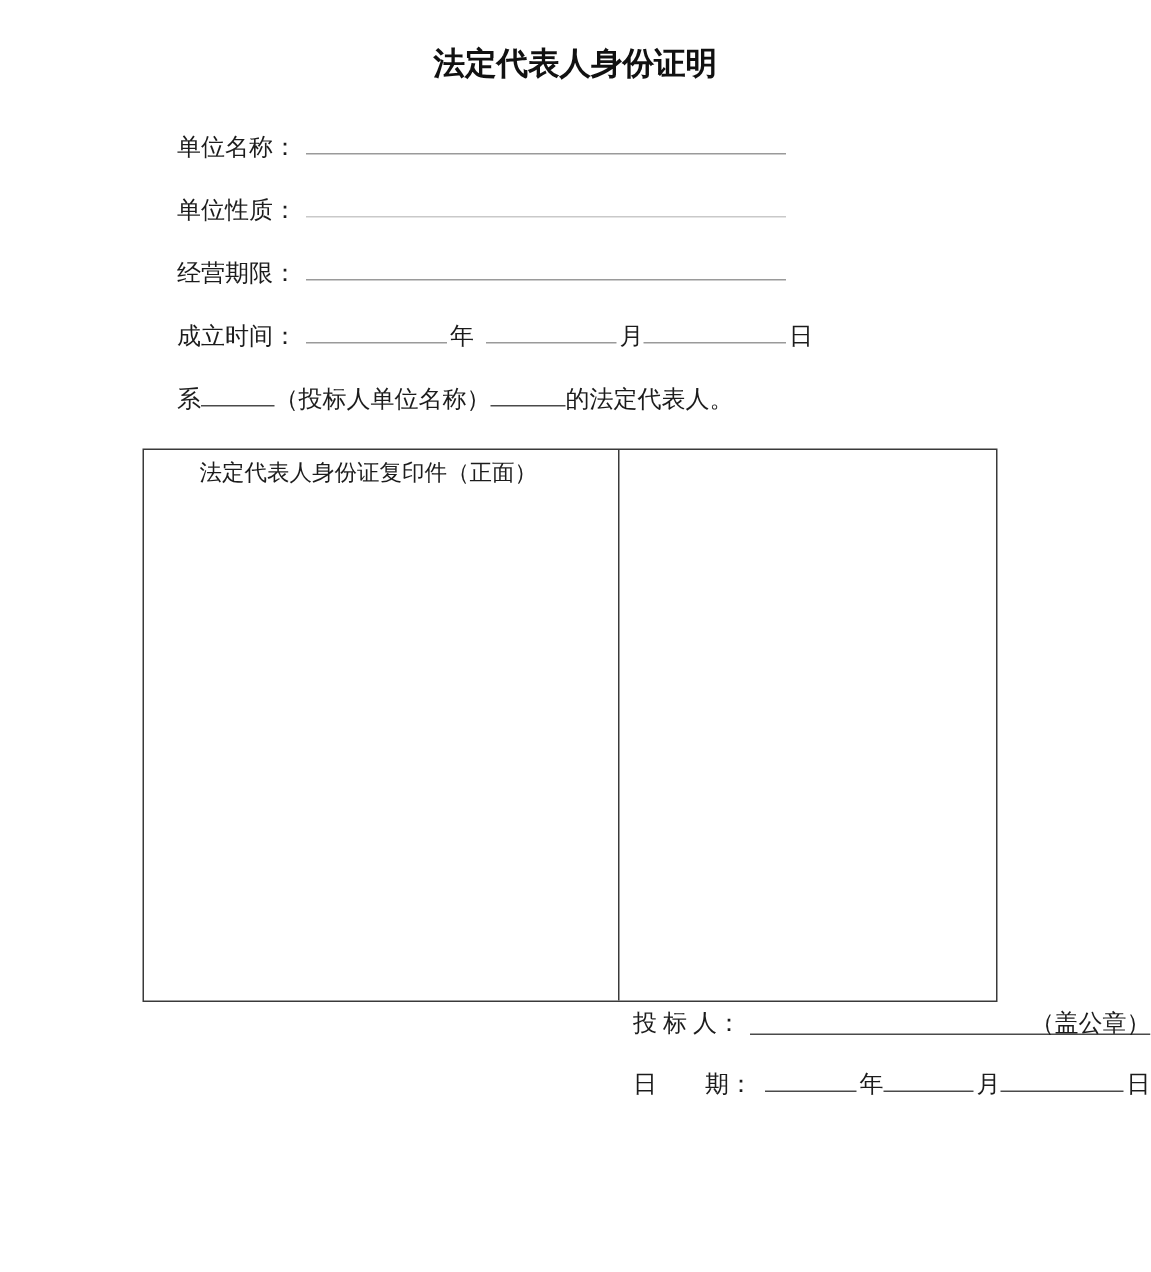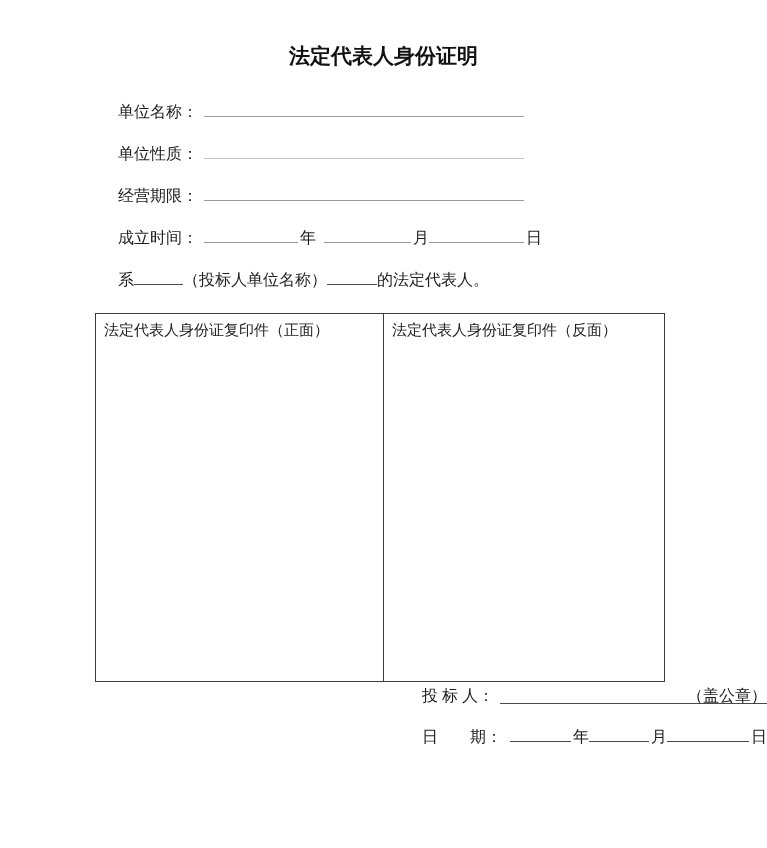--- a/index.html
+++ b/index.html
@@ -6,21 +6,21 @@
   html, body { background: #ffffff; }
   body {
     width: 767px; height: 848px;
     font-family: "Liberation Serif", "DejaVu Serif", serif;
     color: #1c1c1c;
     overflow: hidden;
   }
   .page { position: relative; width: 767px; height: 848px; background: #ffffff; }
 
   .title {
-    padding-top: 42px;
+    padding-top: 28px;
     text-align: center;
     font-size: 21px;
     font-weight: bold;
     color: #111111;
   }
 
   .rows { margin-top: 33px; margin-left: 118px; font-size: 16px; line-height: 17px; }
   .row { height: 17px; margin-bottom: 25px; white-space: nowrap; }
 
   .blank { display: inline-block; height: 14px; }
@@ -46,21 +46,21 @@
 
   .id-box {
     margin-left: 95px;
     margin-top: 22px;
     width: 570px;
     height: 369px;
     border: 1px solid #3a3a3a;
     display: flex;
   }
   .id-cell { padding: 7px 8px; font-size: 15px; line-height: 19px; }
-  .id-cell.front { width: 288px; border-right: 1px solid #3a3a3a; }
+  .id-cell.front { width: 288px; border-right: 1px solid #3a3a3a; margin-left: 29px; }
   .id-cell.back  { flex: 1; }
 
   .footer { margin-left: 133px; margin-top: 5px; font-size: 16px; line-height: 17px; }
   .f-row { height: 17px; margin-bottom: 24px; white-space: nowrap; text-align: right; }
 
   .seal-line { border-bottom: 1px solid #4a4a4a; display: inline-block; height: 17px; margin-left: 6px; }
   .seal-line .blank { border-bottom: none; }
 </style>
 </head>
 <body>
@@ -92,23 +92,20 @@
       <span>系</span><span class="blank u-dark w49"></span><span>（投标人单位名称）</span><span class="blank u-dark w50b"></span><span>的法定代表人。</span>
     </div>
 
 
   </div>
 
   <div class="id-box">
     <div class="id-cell front">
       <span>法定代表人身份证复印件（正面）</span>
     </div>
-    <div class="id-cell back">
-      <span>法定代表人身份证复印件（反面）</span>
-    </div>
   </div>
 
   <div class="footer">
 
     <div class="f-row">
       <span>投 标 人：</span><span class="seal-line"><span class="blank w187"></span><span>（盖公章）</span></span>
     </div>
 
     <div class="f-row">
       <span>日　　期：</span><span class="blank u-dark w61"></span><span class="gap-s"></span><span>年</span><span class="blank u-dark w60"></span><span class="gap-s"></span><span>月</span><span class="blank u-dark w82"></span><span class="gap-s"></span><span>日</span>

